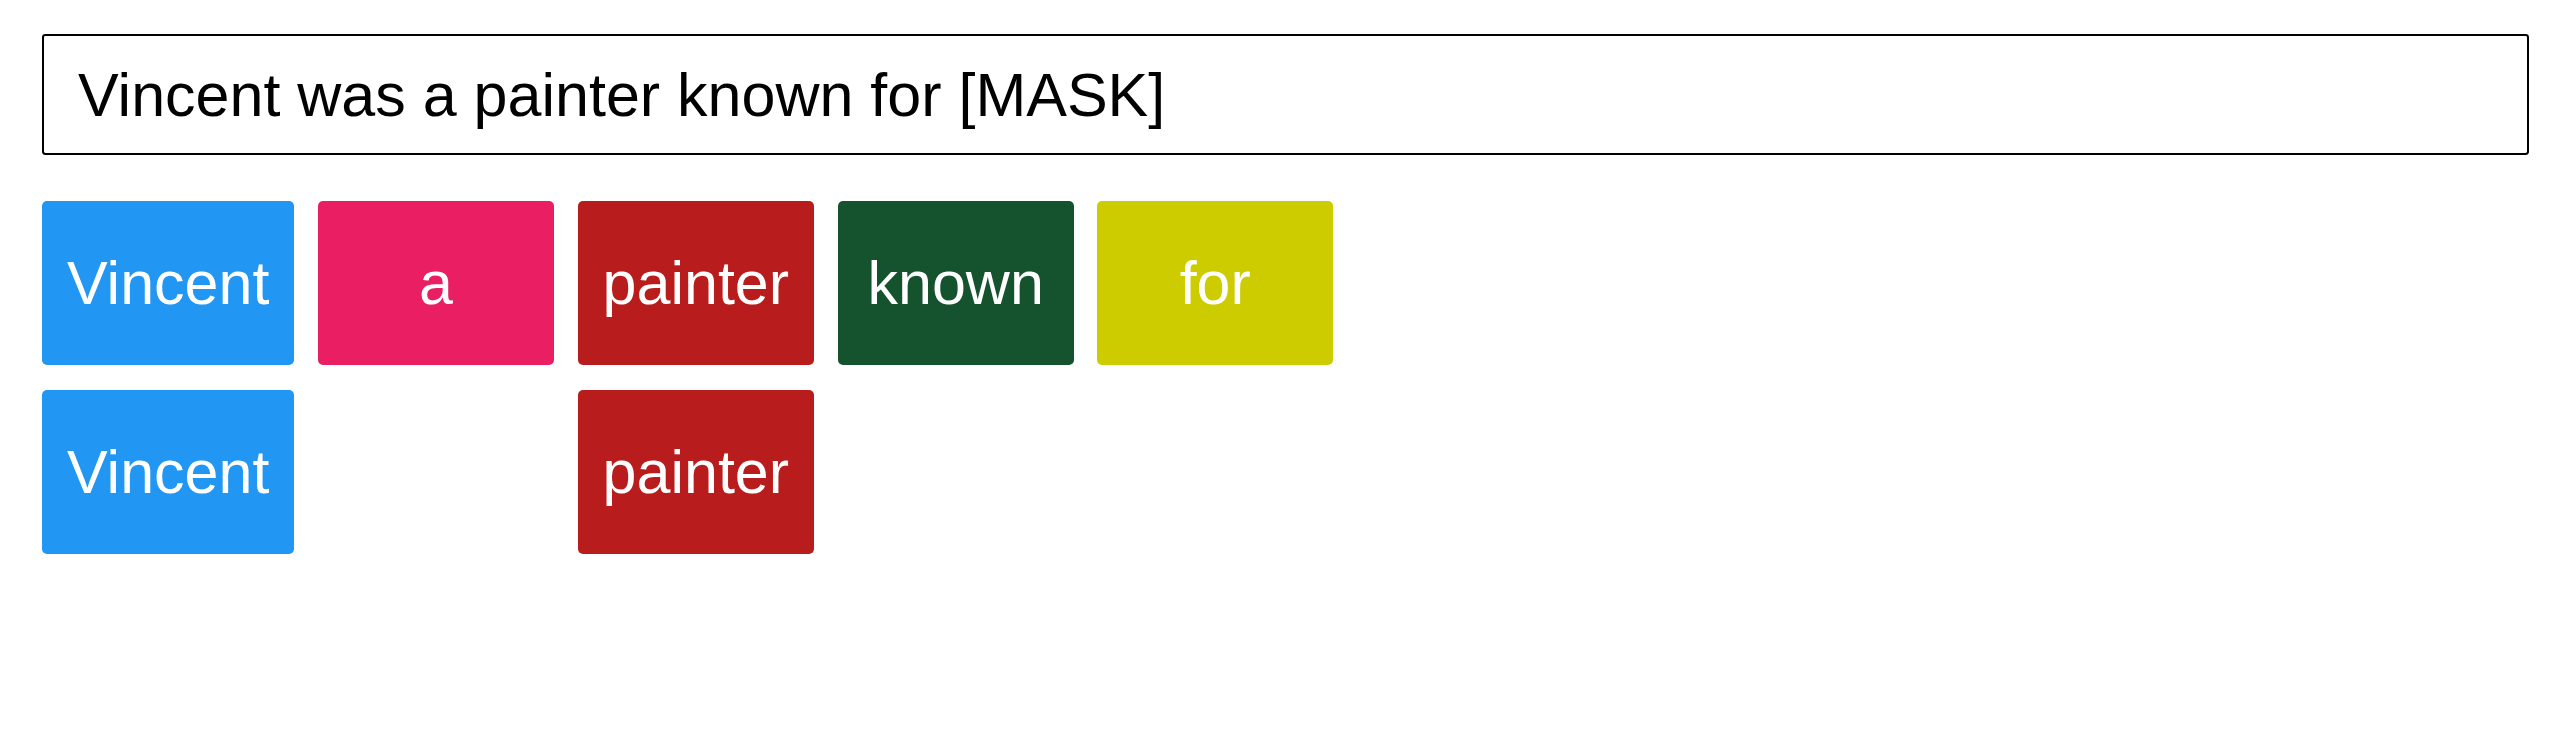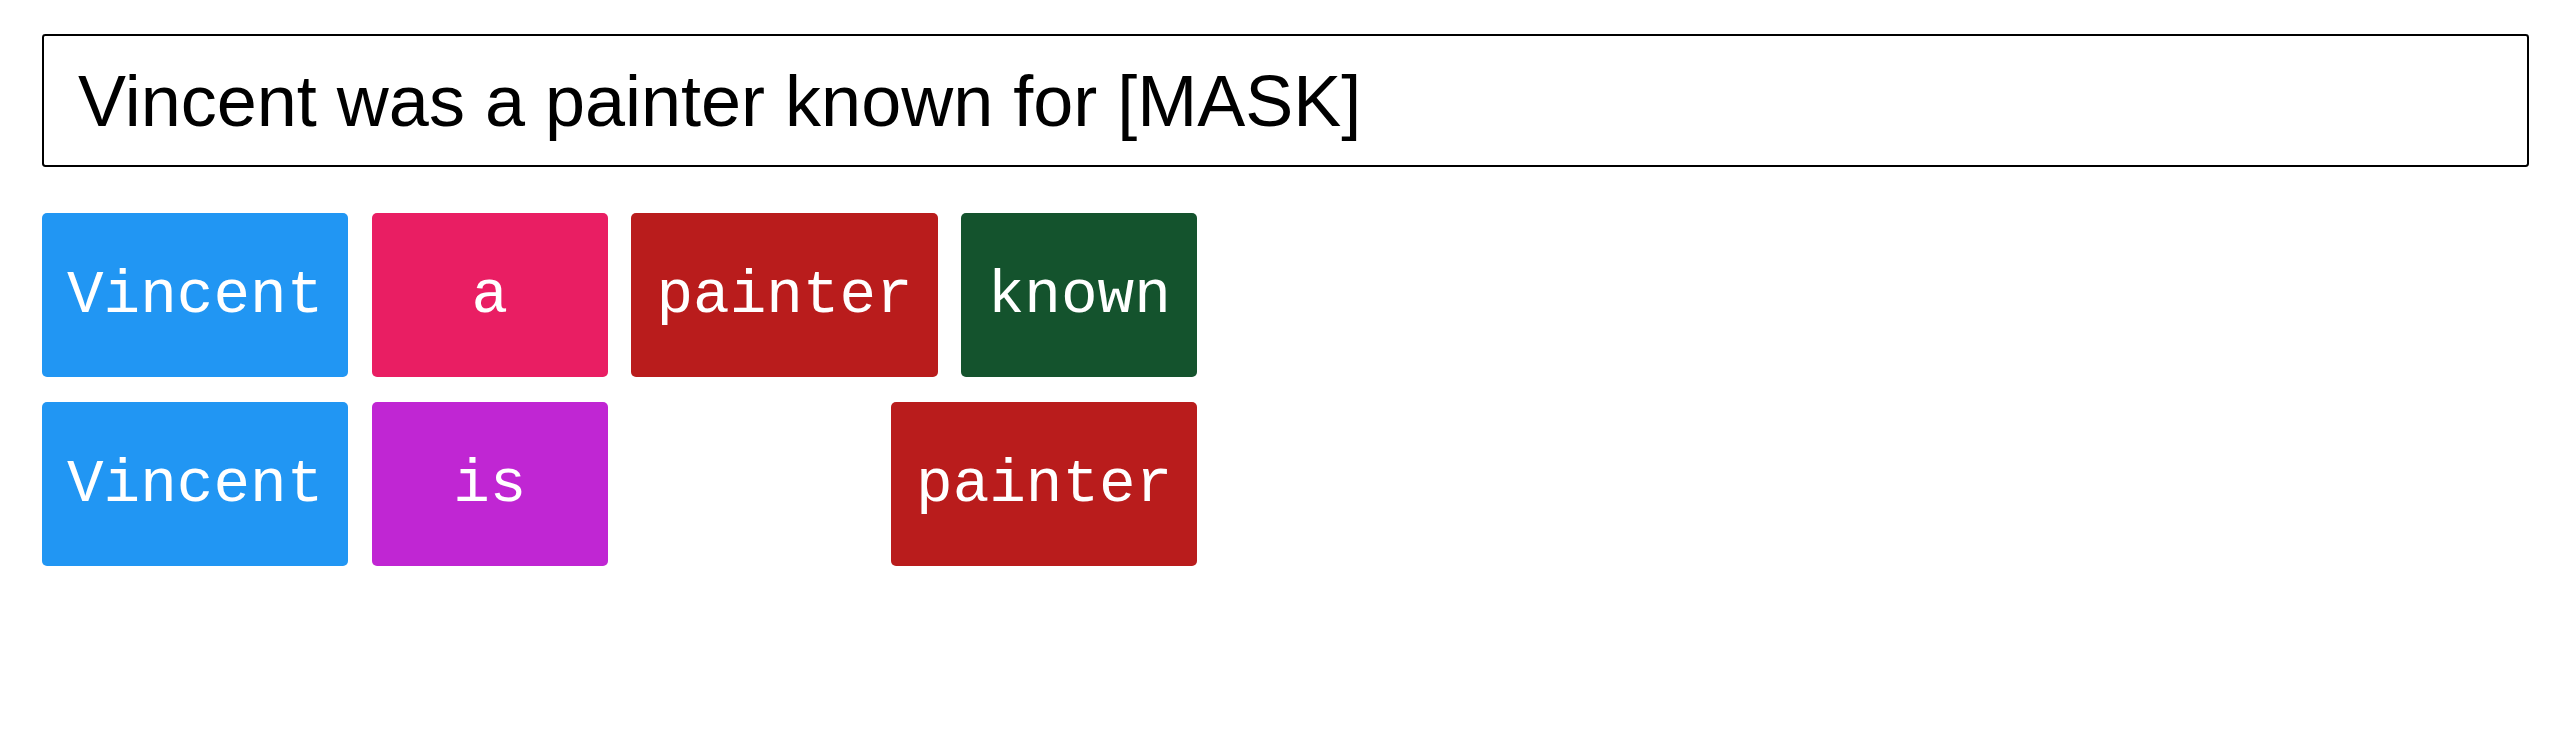--- a/index.html
+++ b/index.html
@@ -21,21 +21,21 @@
 
     .sentence-box {
       border: 2.5px solid #000000;
       border-radius: 3.4px;
       padding: 23.6px 34px;
       width: 2487px;
       margin-bottom: 46px;
     }
 
     .sentence-text {
-      font-size: 72px;
+      font-size: 61px;
       font-weight: 400;
       color: #000000;
       white-space: nowrap;
     }
 
     .token-rows {
       display: flex;
       flex-direction: column;
       gap: 25px;
       width: 2487px;
@@ -56,21 +56,20 @@
       height: 164px;
       min-width: 236px;
       padding: 0 25px;
     }
 
     .token-label {
       font-size: 61px;
       font-weight: 400;
       color: #ffffff;
       white-space: nowrap;
-      font-family: Liberation Mono, monospace;
     }
 
     .token-placeholder {
       min-width: 236px;
       height: 164px;
       background: transparent;
     }
 
     .blue { background-color: #2196F3; }
     .purple { background-color: #C026D3; }
@@ -93,28 +92,28 @@
     </div>
     <div class="token crimson">
       <span class="token-label">a</span>
     </div>
     <div class="token orange">
       <span class="token-label">painter</span>
     </div>
     <div class="token green">
       <span class="token-label">known</span>
     </div>
+    <div class="token yellow">
+      <span class="token-label">for</span>
+    </div>
   </div>
 
   <div class="token-row">
     <div class="token blue">
       <span class="token-label">Vincent</span>
-    </div>
-    <div class="token purple">
-      <span class="token-label">is</span>
     </div>
     <div class="token-placeholder"></div>
     <div class="token orange">
       <span class="token-label">painter</span>
     </div>
   </div>
 </div>
 
 
 </body></html>

